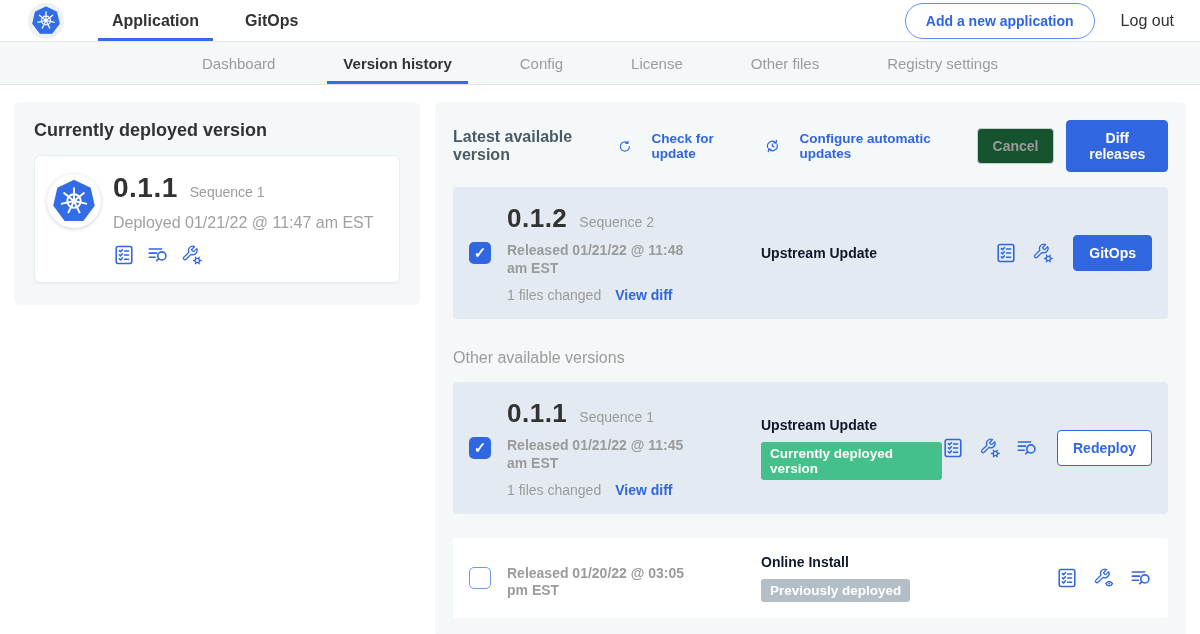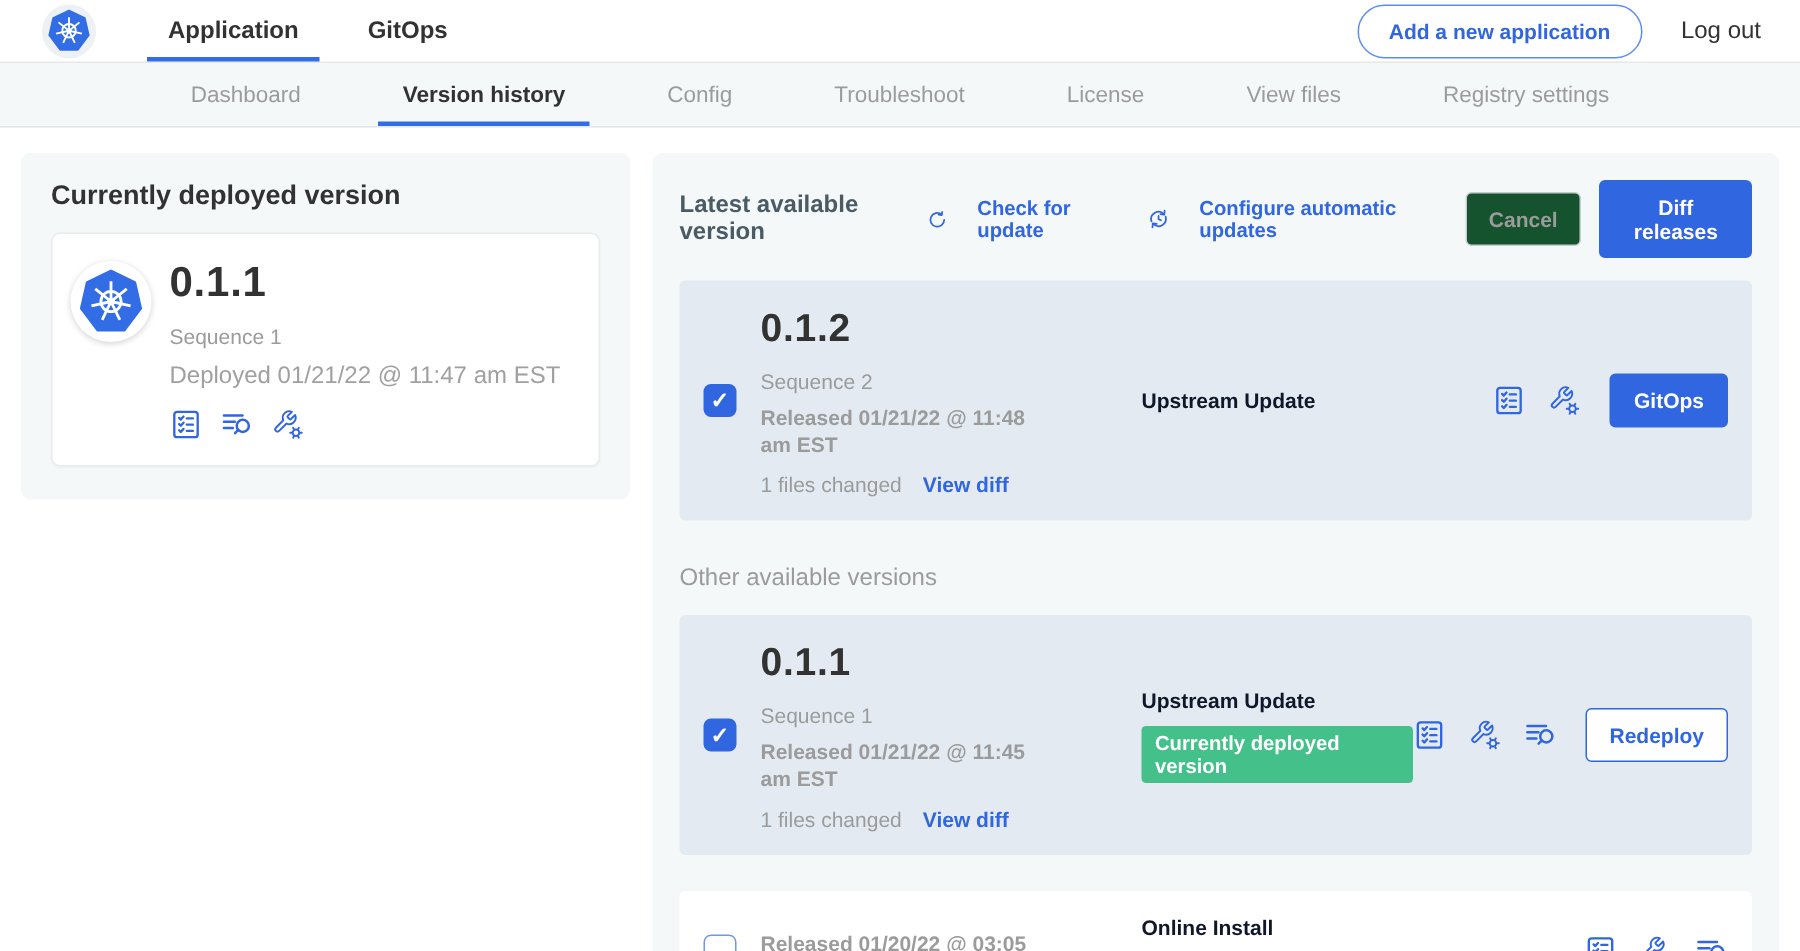--- a/index.html
+++ b/index.html
@@ -37,21 +37,21 @@
 
   
   .left-panel { width:406px; background:#f5f8f9; border-radius:6px; padding:18px 20px 22px; }
   .left-panel h2 { font-size:18px; font-weight:700; color:#323232; margin-bottom:14px; }
   .deployed-card { background:#fff; border:1px solid #e7ecef; border-radius:6px;
     box-shadow:0 1px 2px rgba(0,0,0,0.04); padding:16px 18px 16px 12px; display:flex; }
   .app-icon-circle { width:54px; height:54px; border-radius:50%; background:#fff;
     box-shadow:0 1px 4px rgba(0,0,0,0.18); display:flex; align-items:center;
     justify-content:center; flex:0 0 auto; margin-top:2px; }
   .deployed-info { margin-left:12px; }
-  .version-line { display:flex; align-items:baseline; gap:12px;flex-direction:column; }
+  .version-line { display:flex; align-items:baseline; gap:12px; }
   .version-big { font-size:28px; font-weight:700; color:#323232; letter-spacing:0.5px; }
   .seq { font-size:14px; color:#9b9b9b; }
   .deployed-ts { font-size:16px; color:#a0a0a0; margin-top:10px; }
   .icon-row { display:flex; align-items:center; gap:12px; margin-top:12px; }
   .icon-btn { width:22px; height:22px; cursor:pointer; display:inline-flex; }
 
   
   .right-panel { flex:1; background:#f5f8f9; border-radius:6px; padding:18px 18px 20px; }
   .rp-header { display:flex; align-items:center; }
   .rp-title { font-size:16px; font-weight:700; color:#4a5b66; margin-right:14px; }
@@ -184,23 +184,22 @@
   </div>
   <div class="topnav-spacer"></div>
   <button class="add-app-btn">Add a new application</button>
   <div class="logout">Log out</div>
 </div>
 
 <div class="subnav">
   <div class="subnav-tab">Dashboard</div>
   <div class="subnav-tab active">Version history</div>
   <div class="subnav-tab">Config</div>
-  <div class="subnav-tab">Troubleshoot</div>
   <div class="subnav-tab">License</div>
-  <div class="subnav-tab">View files</div>
+  <div class="subnav-tab">Other files</div>
   <div class="subnav-tab">Registry settings</div>
 </div>
 
 <div class="main">
 
   <div class="left-panel">
     <h2>Currently deployed version</h2>
     <div class="deployed-card">
       <div class="app-icon-circle">
         <svg width="42" height="44">

